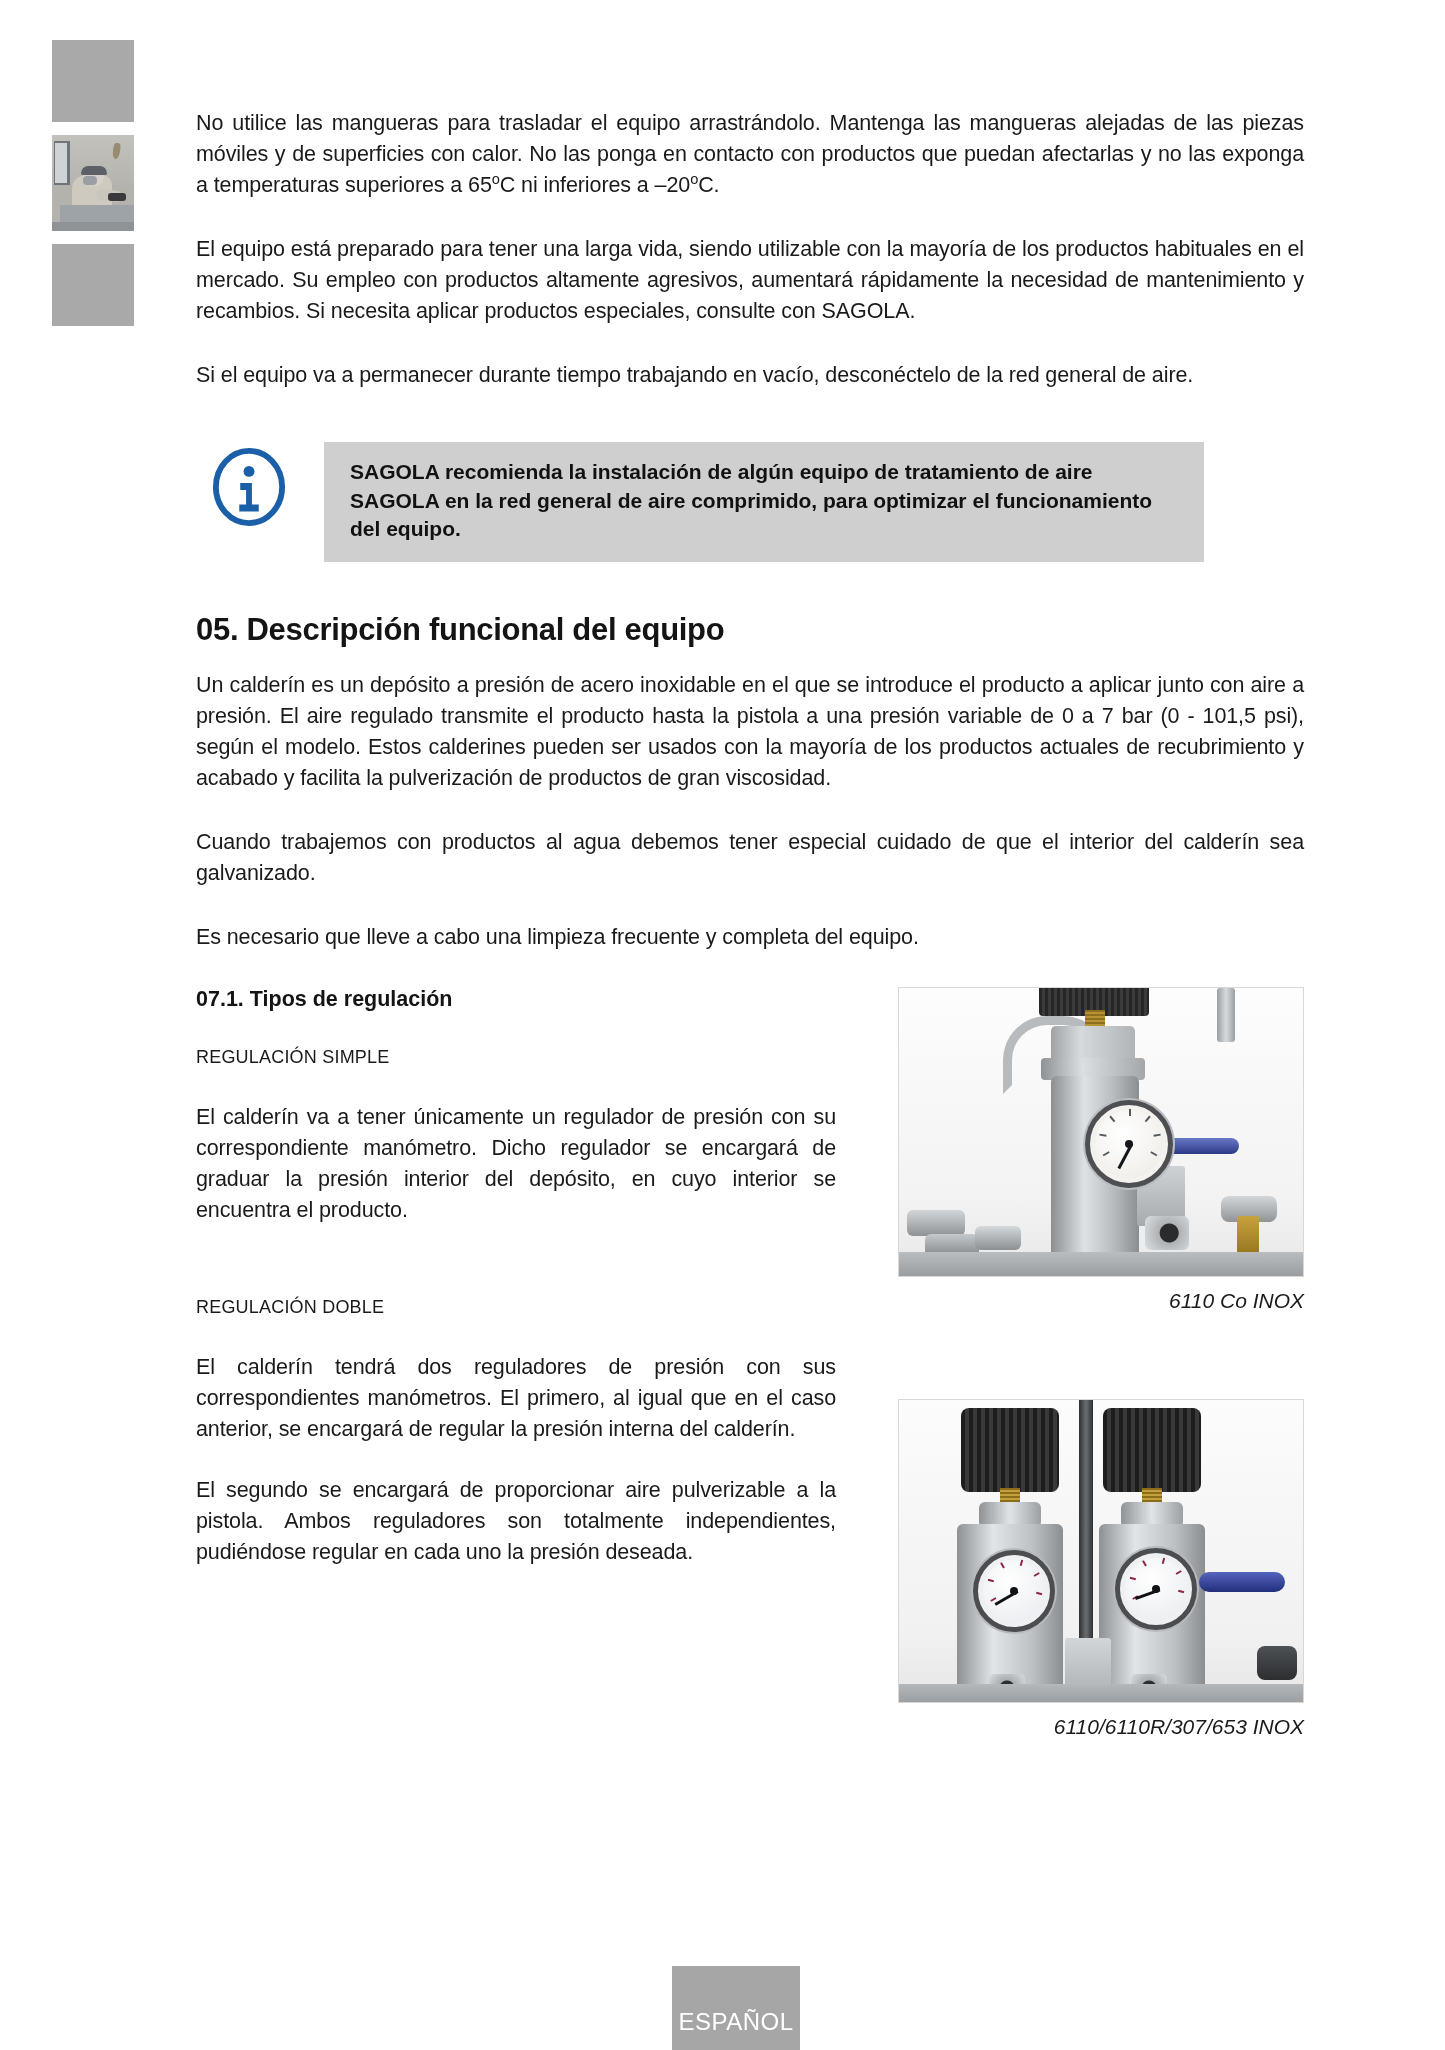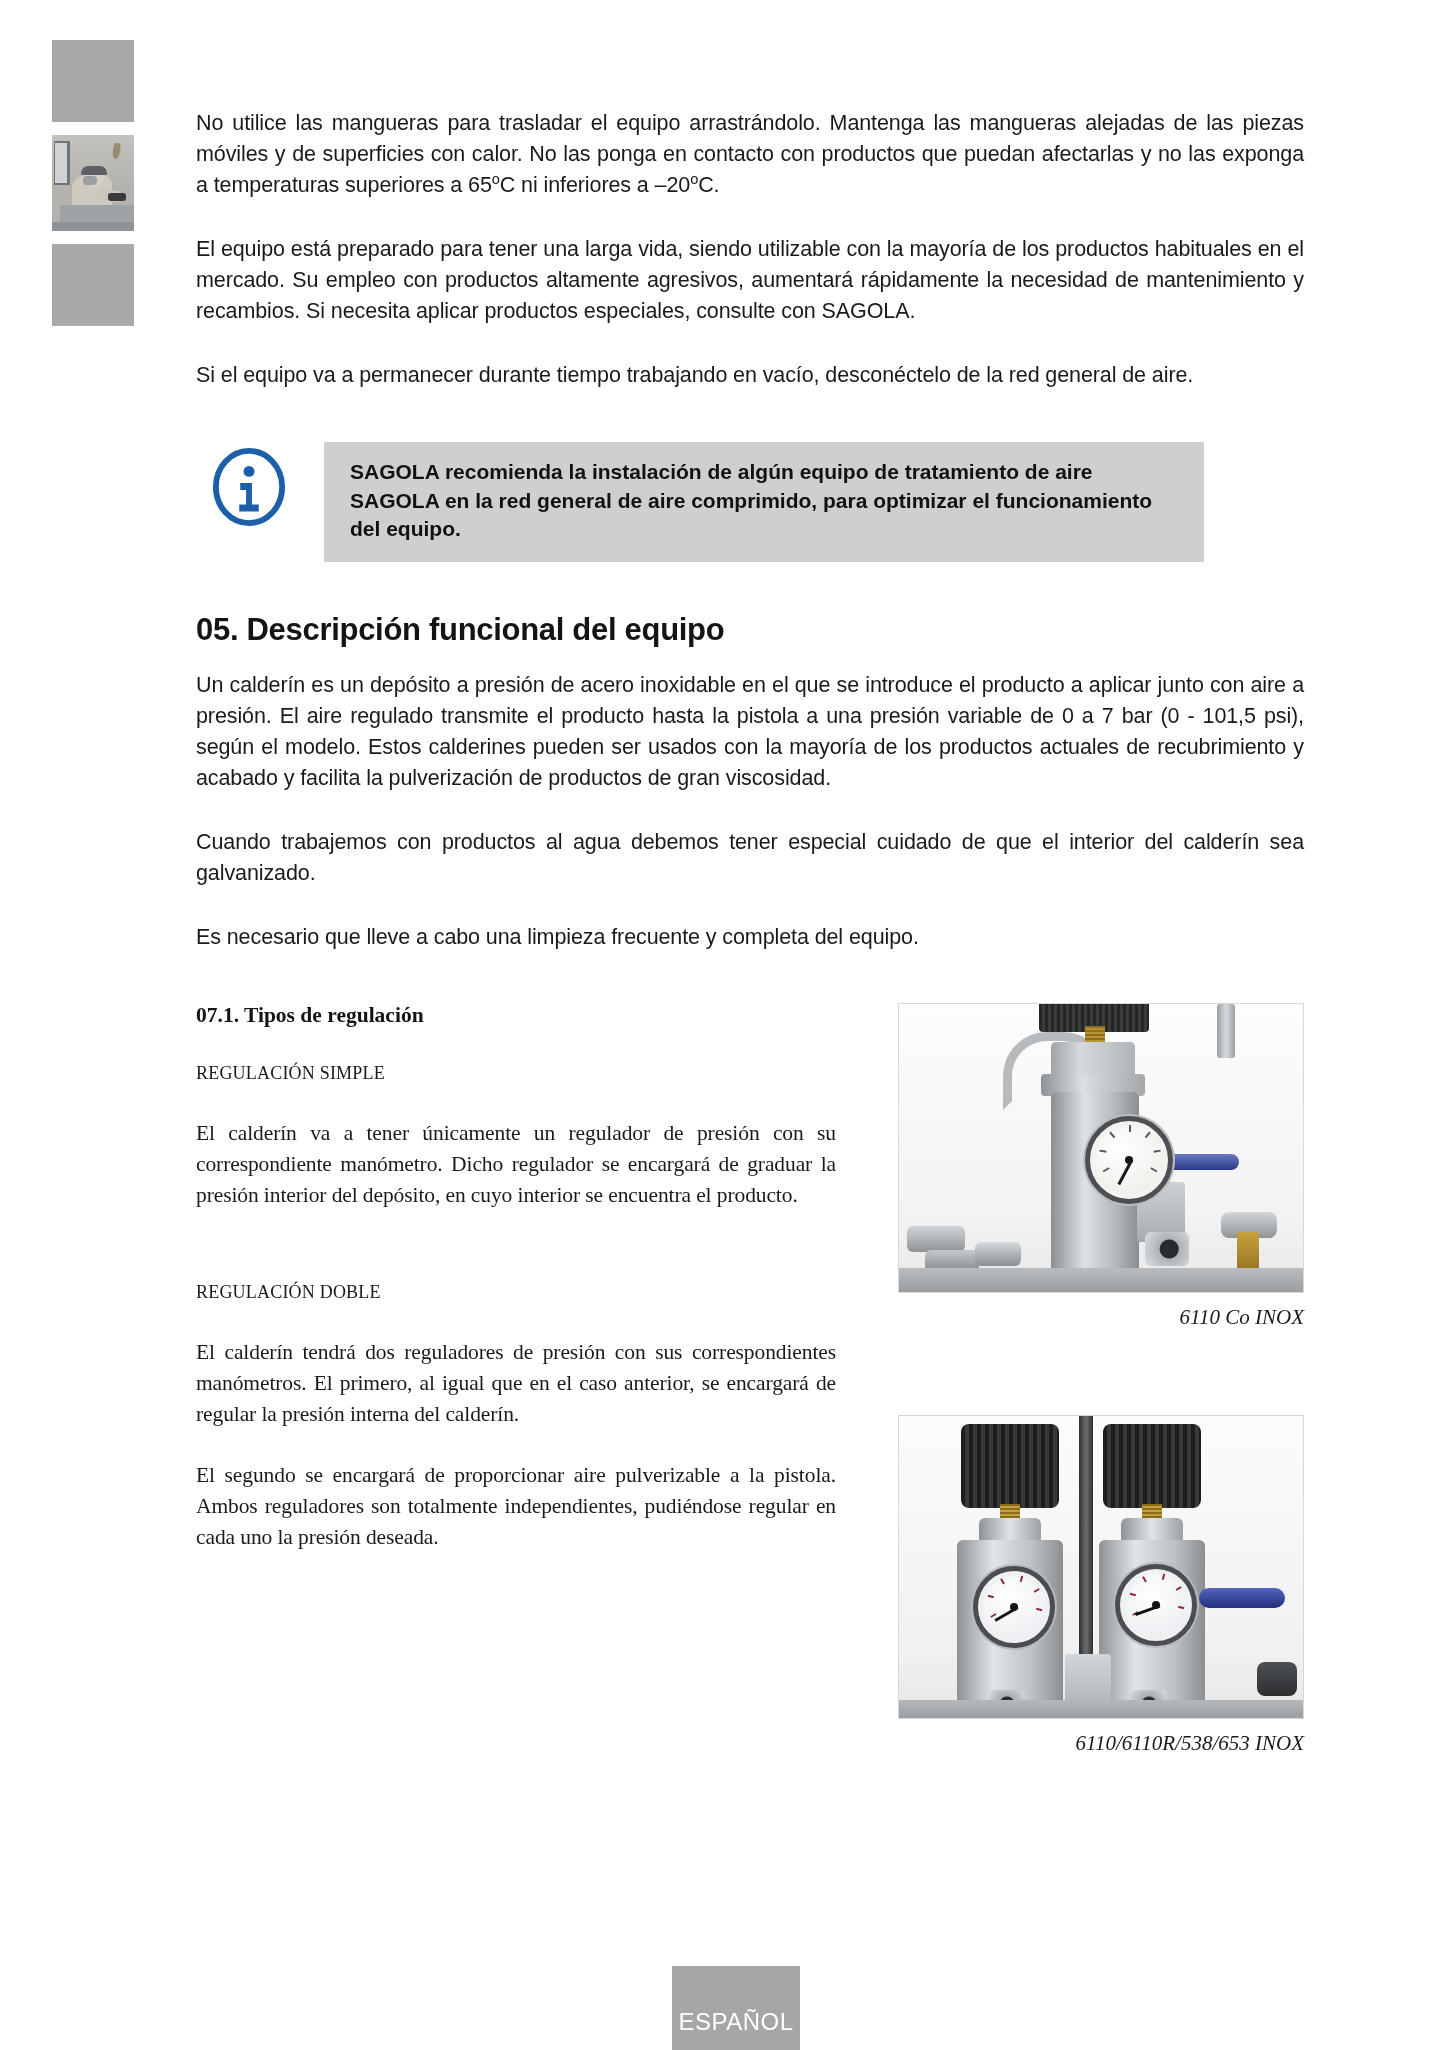--- a/index.html
+++ b/index.html
@@ -155,22 +155,21 @@
   h3.sub-title {
     margin: 0 0 30px 0;
     font-size: 21.5px;
     font-weight: bold;
     color: #141414;
   }
 
   
   .split {
     position: relative;
-    margin-top: 50px;
-    font-family: Liberation Serif, serif;
+    margin-top: 34px;
   }
   .col-left {
     width: 640px;
   }
   .col-left p.body-text {
     font-size: 21.5px;
     line-height: 31px;
     margin-bottom: 30px;
   }
   .reg-label {
@@ -460,21 +459,21 @@
               <div class="needle"></div>
               <div class="hub"></div>
             </div>
             <div class="plate"></div>
             <div class="portB portL"></div>
             <div class="portB portR"></div>
             <div class="darkR"></div>
             <div class="base"></div>
           </div>
         </div>
-        <div class="caption">6110/6110R/538/653 INOX</div>
+        <div class="caption">6110/6110R/307/653 INOX</div>
       </div>
 
     </div>
   </div>
 
   <div class="footer-tab">
     <span>ESPAÑOL</span>
   </div>
 
 </div>

